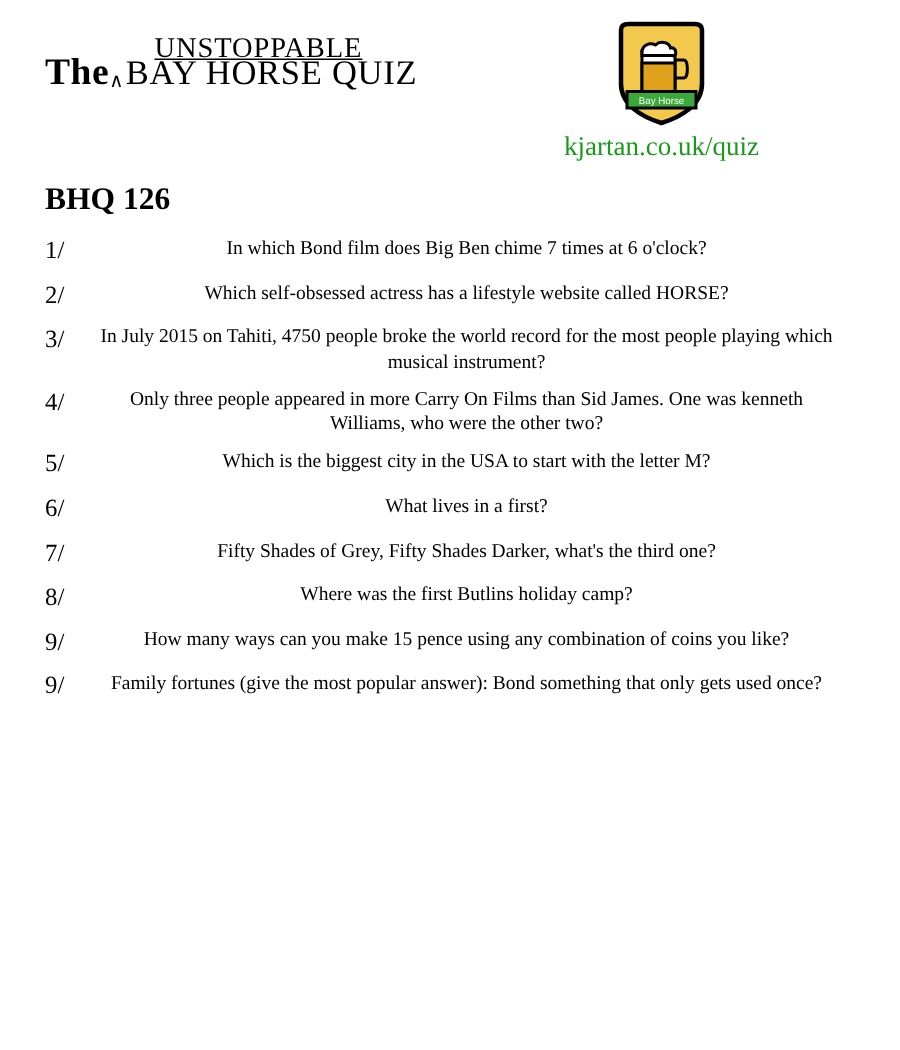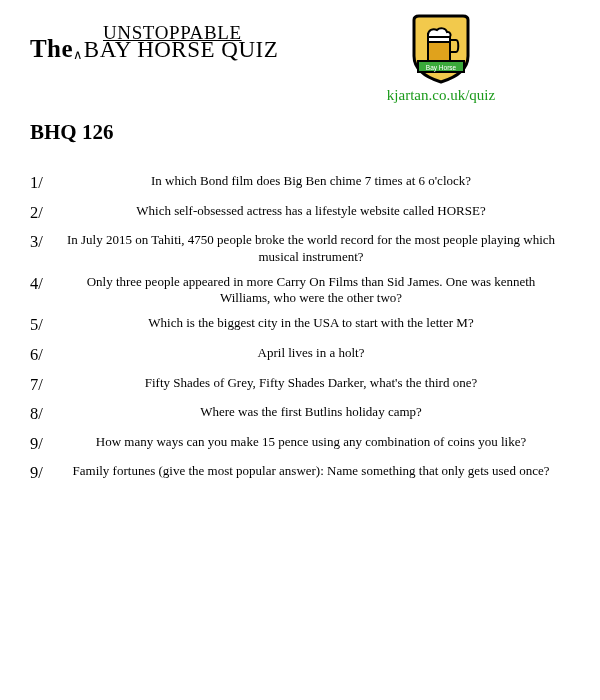--- a/index.html
+++ b/index.html
@@ -82,31 +82,31 @@
   .badge {
     width: 62px;
     height: 70px;
     margin: 0 auto;
     position: relative;
   }
 
   .site-url {
     margin-top: 3px;
     font-family: "Liberation Serif", serif;
-    font-size: 15px;
+    font-size: 18px;
     color: #1a9a1a;
     white-space: nowrap;
   }
 
   
   .quiz-id {
     font-family: "Liberation Serif", serif;
     font-weight: bold;
     font-size: 21px;
-    margin: 10px 0 28px 8px;
+    margin: 10px 0 12px 8px;
   }
 
   .questions {
     margin: 0;
     padding: 0 18px 0 8px;
     list-style: none;
   }
 
   .q-row {
     display: flex;
@@ -187,38 +187,38 @@
       <div class="q-text">Only three people appeared in more Carry On Films than Sid James. One was kenneth Williams, who were the other two?</div>
     </div>
 
     <div class="q-row">
       <div class="q-num">5/</div>
       <div class="q-text">Which is the biggest city in the USA to start with the letter M?</div>
     </div>
 
     <div class="q-row">
       <div class="q-num">6/</div>
-      <div class="q-text">April lives in a holt?</div>
+      <div class="q-text">What lives in a first?</div>
     </div>
 
     <div class="q-row">
       <div class="q-num">7/</div>
       <div class="q-text">Fifty Shades of Grey, Fifty Shades Darker, what's the third one?</div>
     </div>
 
     <div class="q-row">
       <div class="q-num">8/</div>
       <div class="q-text">Where was the first Butlins holiday camp?</div>
     </div>
 
     <div class="q-row">
       <div class="q-num">9/</div>
       <div class="q-text">How many ways can you make 15 pence using any combination of coins you like?</div>
     </div>
 
     <div class="q-row">
       <div class="q-num">9/</div>
-      <div class="q-text">Family fortunes (give the most popular answer):  Name something that only gets used once?</div>
+      <div class="q-text">Family fortunes (give the most popular answer):  Bond something that only gets used once?</div>
     </div>
 
   </div>
 
 </div>
 
 </body></html>

